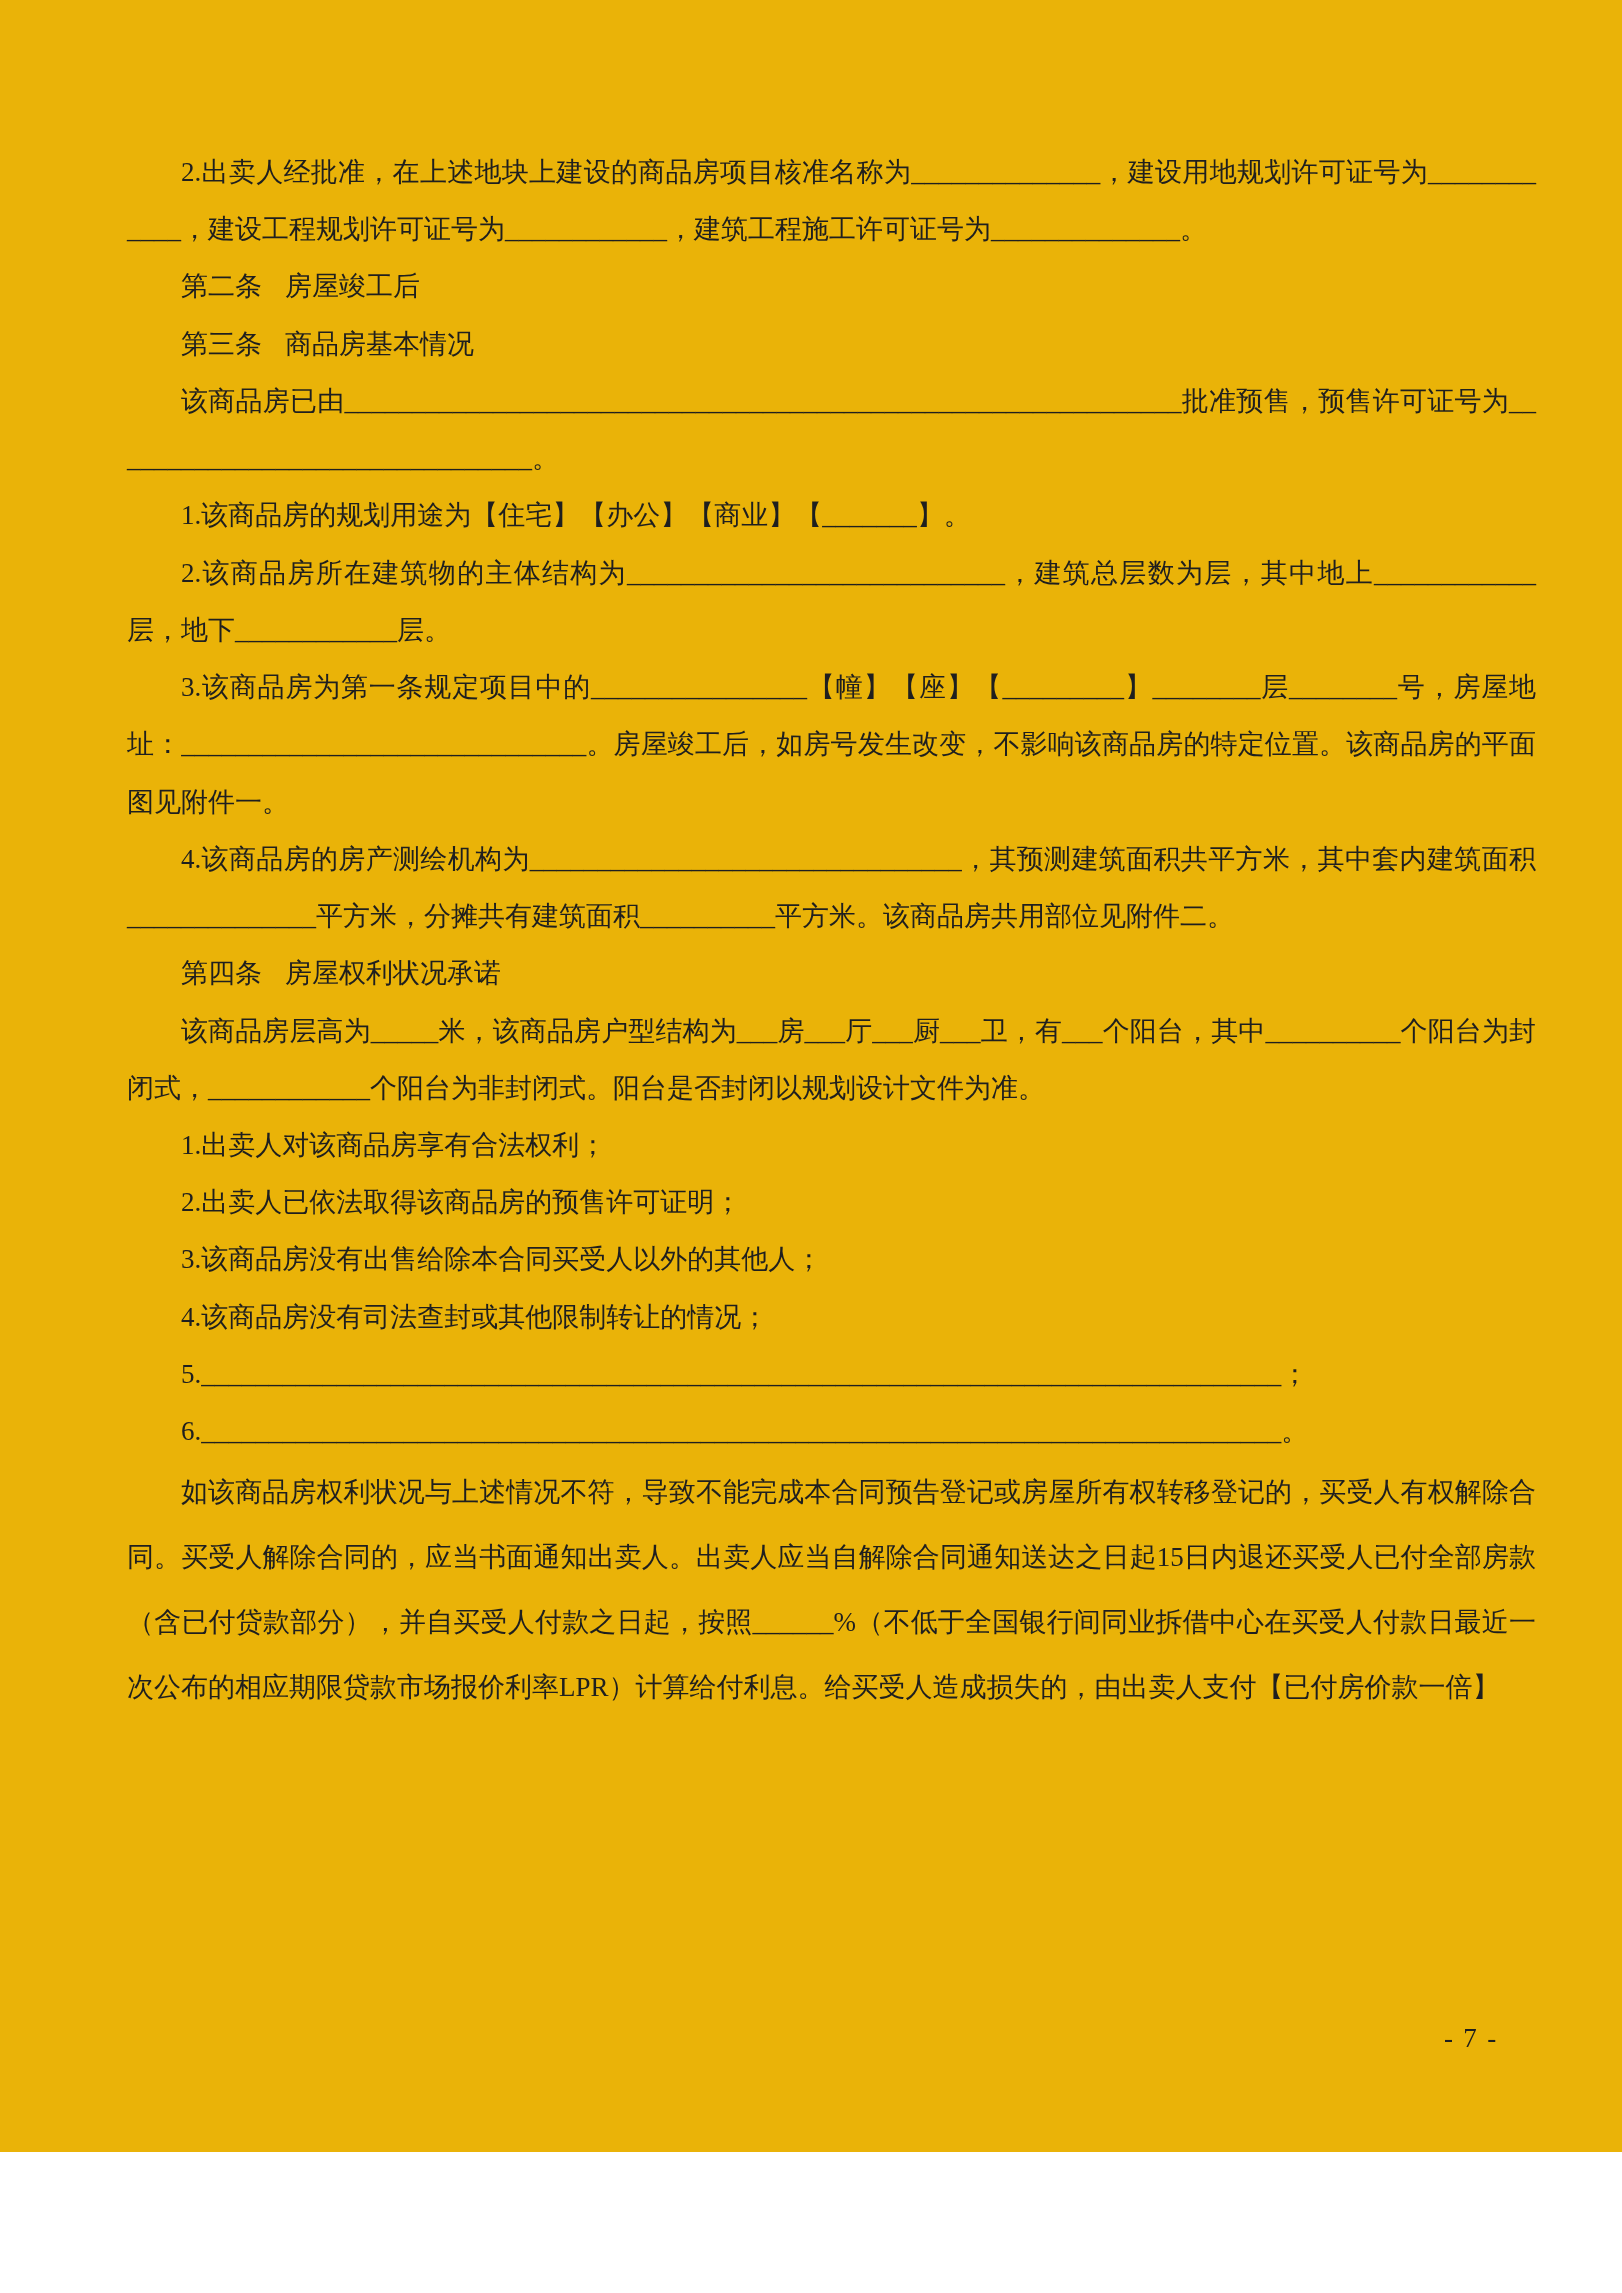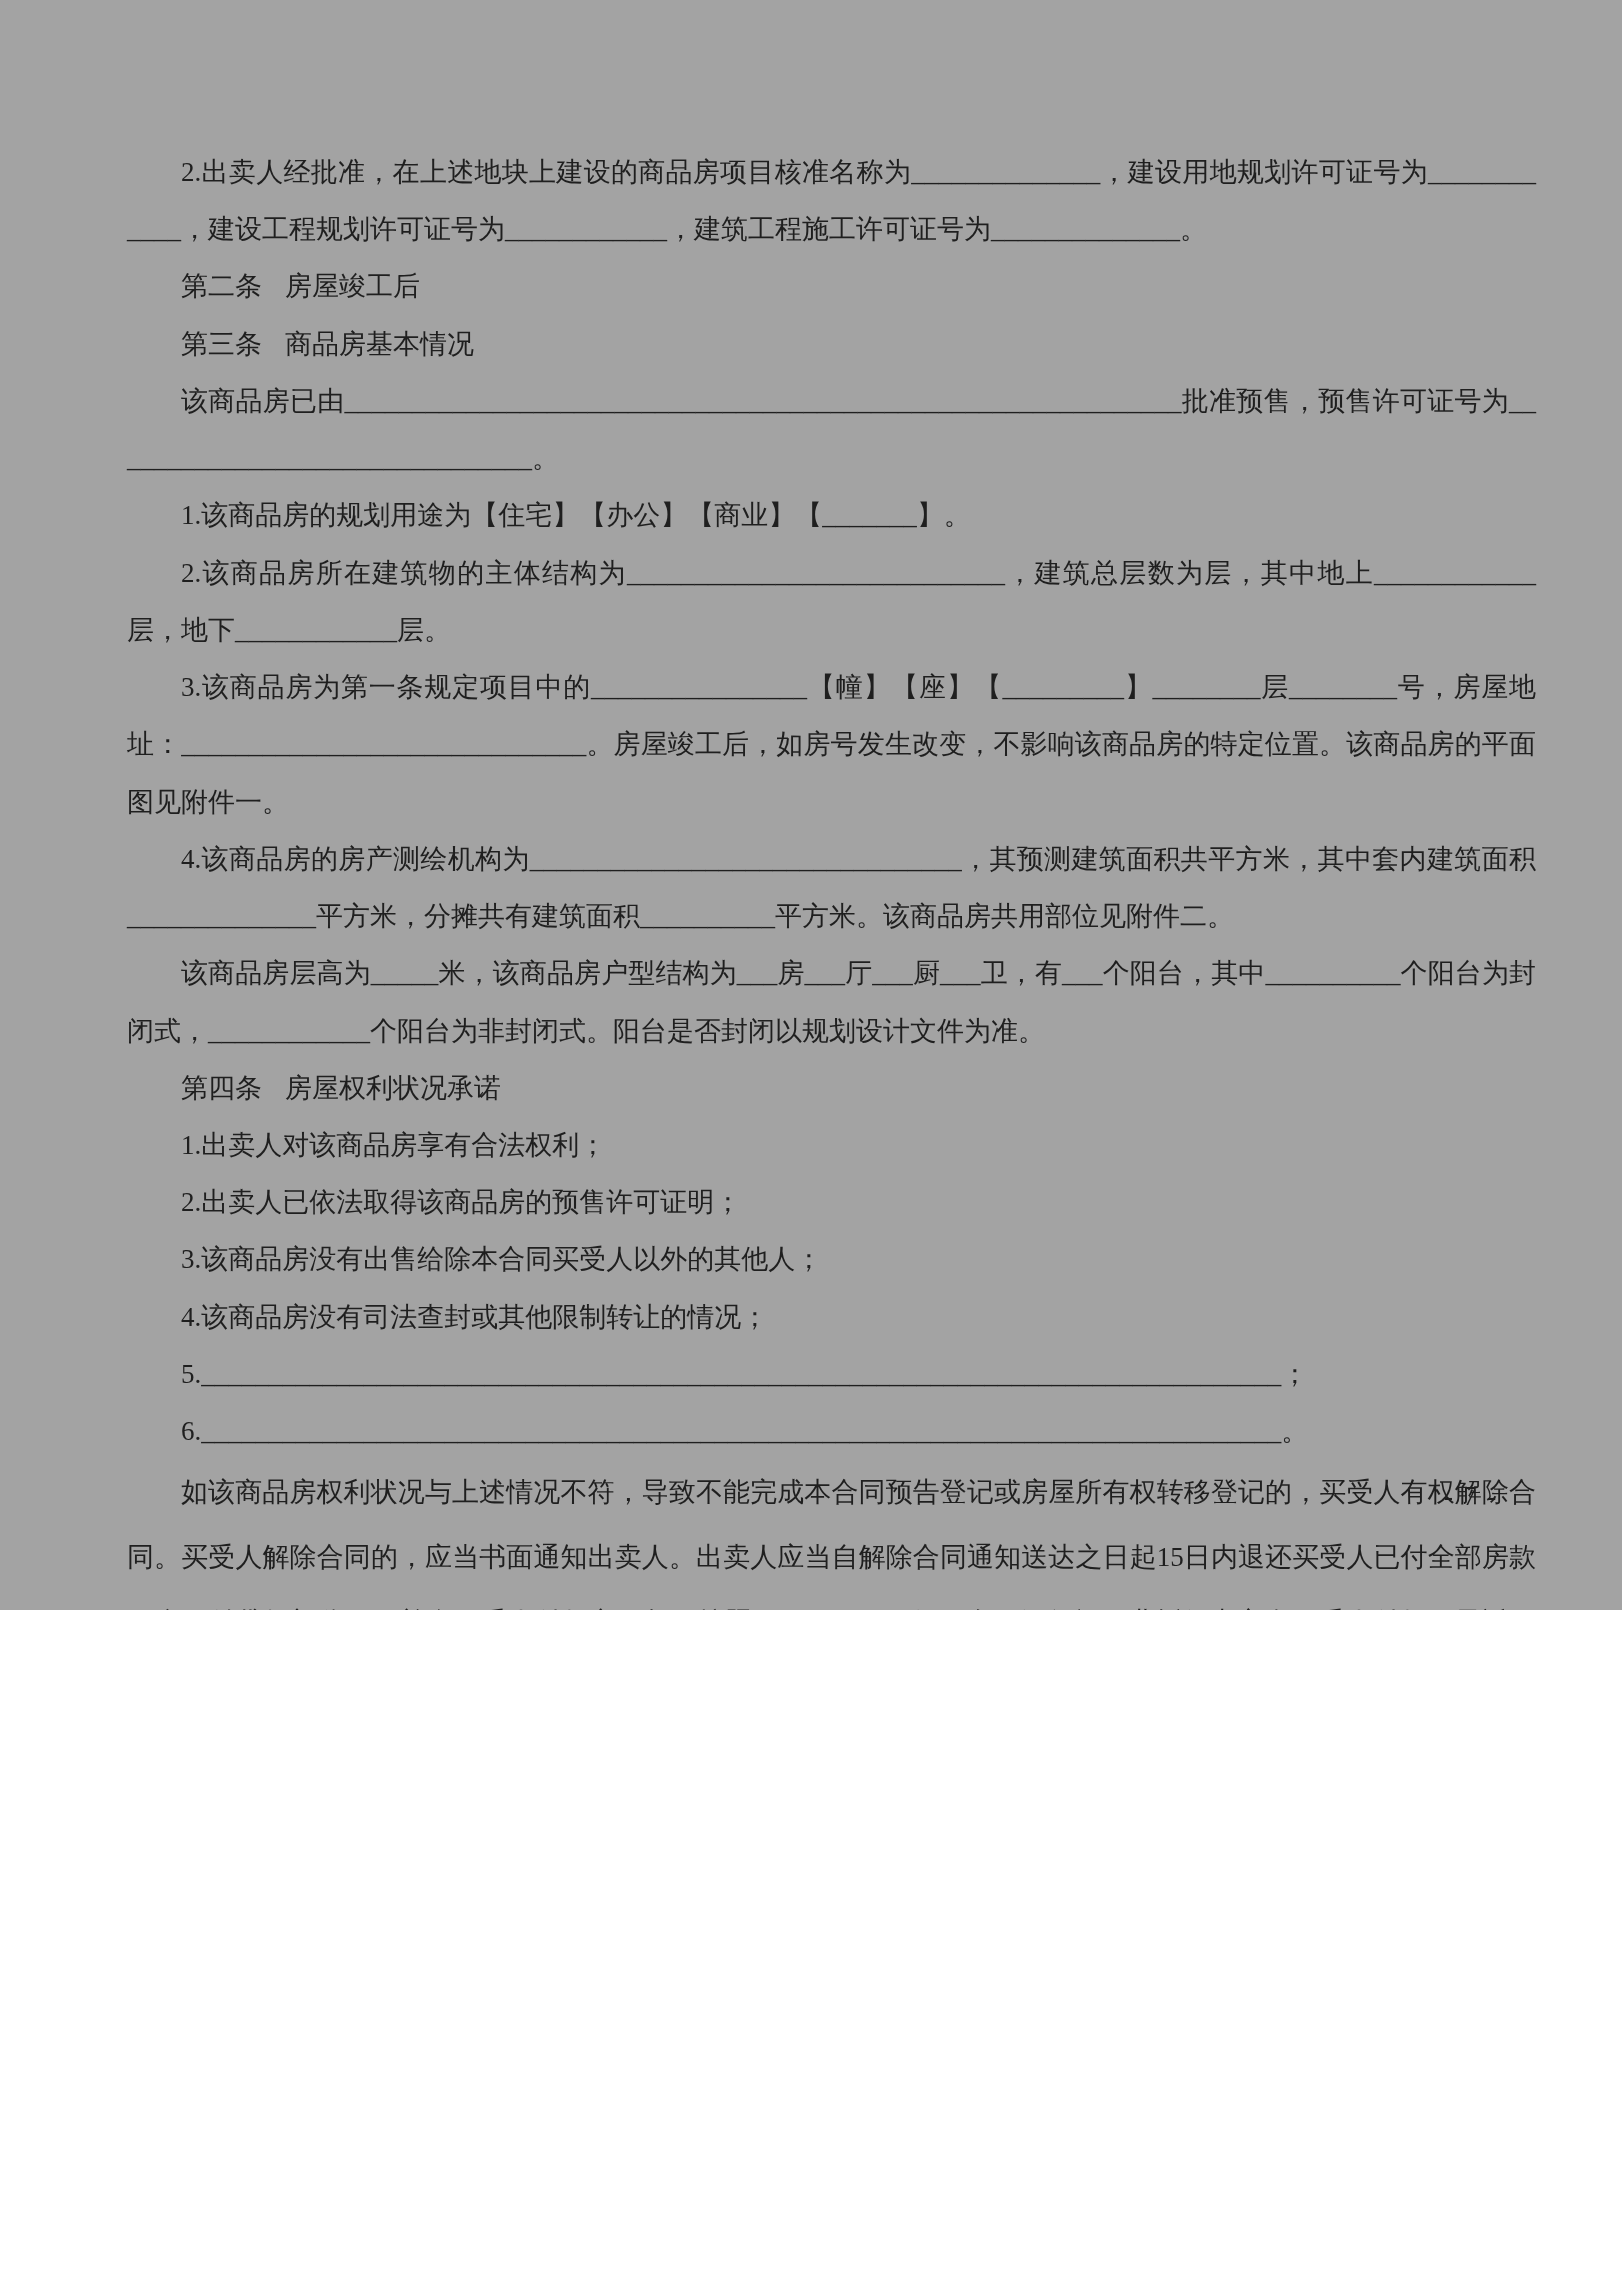--- a/index.html
+++ b/index.html
@@ -3,22 +3,22 @@
 <meta charset="utf-8">
 <style>
   html, body {
     margin: 0;
     padding: 0;
     background: #ffffff;
   }
   .page {
     position: relative;
     width: 1623px;
-    height: 1610px;
-    background: #a3a3a3;
+    height: 2152px;
+    background: #eab308;
     box-sizing: border-box;
     padding: 144px 87px 0 127px;
     font-family: "Liberation Serif", "DejaVu Serif", serif;
     color: #1f1f1f;
     font-size: 27px;
     overflow: hidden;
   }
   .para {
     margin: 0;
     text-indent: 2em;
@@ -56,23 +56,23 @@
   <p class="para">该商品房已由______________________________________________________________批准预售，预售许可证号为________________________________。</p>
 
   <p class="para">1.该商品房的规划用途为【住宅】【办公】【商业】【_______】。</p>
 
   <p class="para">2.该商品房所在建筑物的主体结构为____________________________，建筑总层数为层，其中地上____________层，地下____________层。</p>
 
   <p class="para">3.该商品房为第一条规定项目中的________________【幢】【座】【_________】________层________号，房屋地址：______________________________。房屋竣工后，如房号发生改变，不影响该商品房的特定位置。该商品房的平面图见附件一。</p>
 
   <p class="para">4.该商品房的房产测绘机构为________________________________，其预测建筑面积共平方米，其中套内建筑面积______________平方米，分摊共有建筑面积__________平方米。该商品房共用部位见附件二。</p>
 
+  <p class="para"><span class="heading-label">第四条</span><span>房屋权利状况承诺</span></p>
+
   <p class="para">该商品房层高为_____米，该商品房户型结构为___房___厅___厨___卫，有___个阳台，其中__________个阳台为封闭式，____________个阳台为非封闭式。阳台是否封闭以规划设计文件为准。</p>
-
-  <p class="para"><span class="heading-label">第四条</span><span>房屋权利状况承诺</span></p>
 
   <p class="para">1.出卖人对该商品房享有合法权利；</p>
 
   <p class="para">2.出卖人已依法取得该商品房的预售许可证明；</p>
 
   <p class="para">3.该商品房没有出售给除本合同买受人以外的其他人；</p>
 
   <p class="para">4.该商品房没有司法查封或其他限制转让的情况；</p>
 
   <p class="para">5.________________________________________________________________________________；</p>

